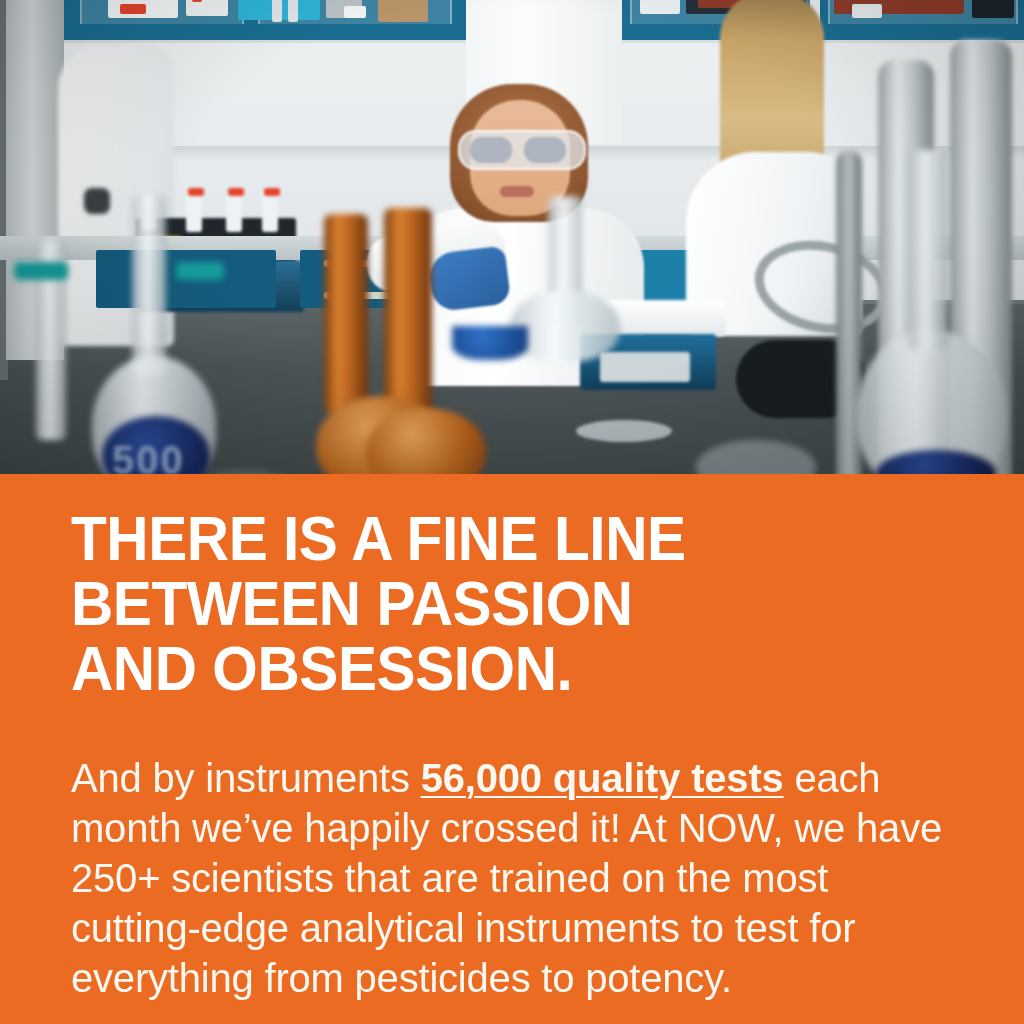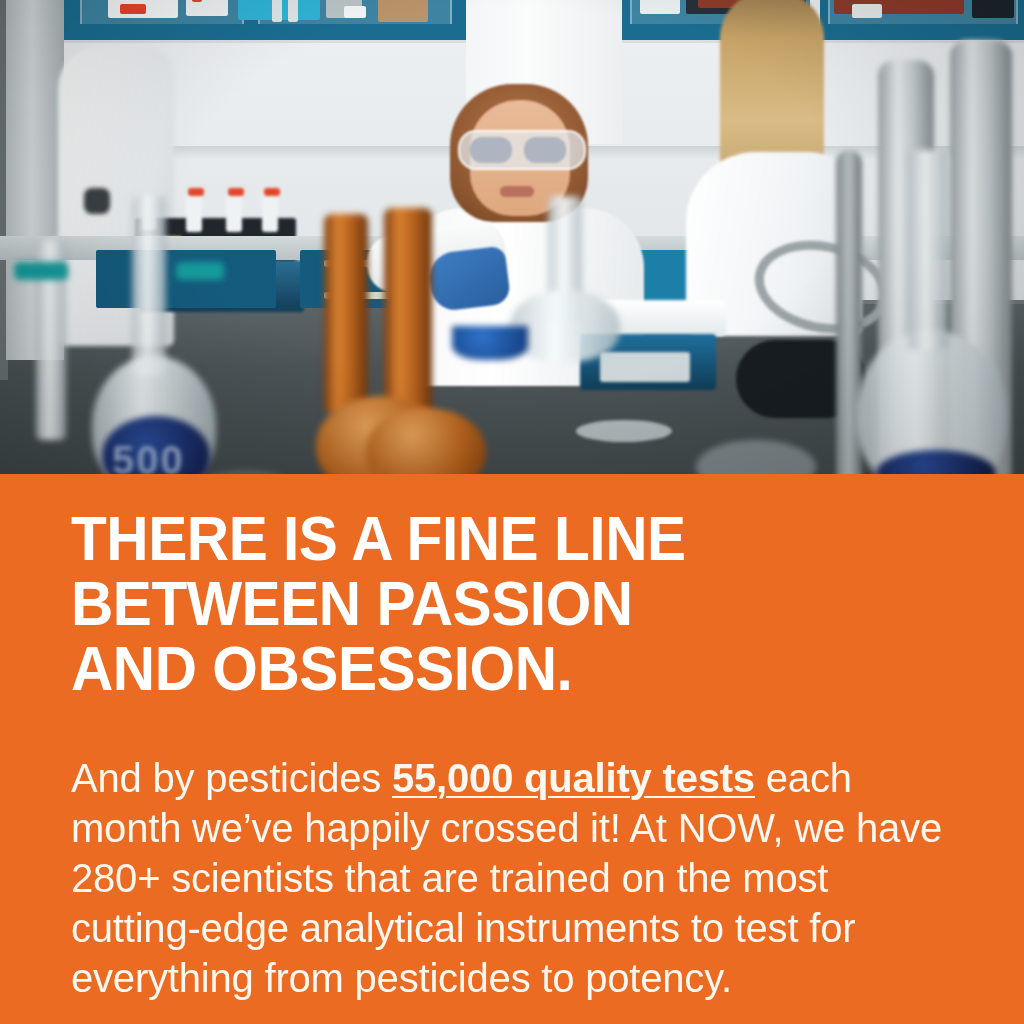--- a/index.html
+++ b/index.html
@@ -422,16 +422,16 @@
   </div>
 
   <div class="panel">
 
     <div class="headline">
       <span class="hl-line">THERE IS A FINE LINE</span>
       <span class="hl-line">BETWEEN PASSION</span>
       <span class="hl-line">AND OBSESSION.</span>
     </div>
 
-    <p class="body-copy"><span>And by pesticides </span><span class="hl">55,000 quality tests</span><span> each month we’ve happily crossed it! At NOW, we have 280+ scientists that are trained on the most cutting-edge analytical instruments to test for everything from pesticides to potency.</span></p>
+    <p class="body-copy"><span>And by instruments </span><span class="hl">56,000 quality tests</span><span> each month we’ve happily crossed it! At NOW, we have 250+ scientists that are trained on the most cutting-edge analytical instruments to test for everything from pesticides to potency.</span></p>
 
   </div>
 </div>
 
 </body></html>

